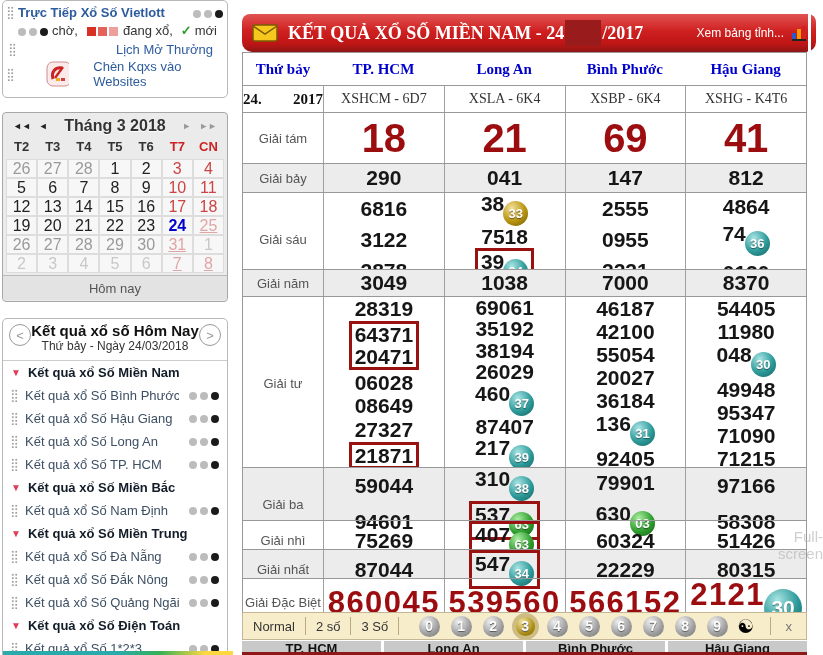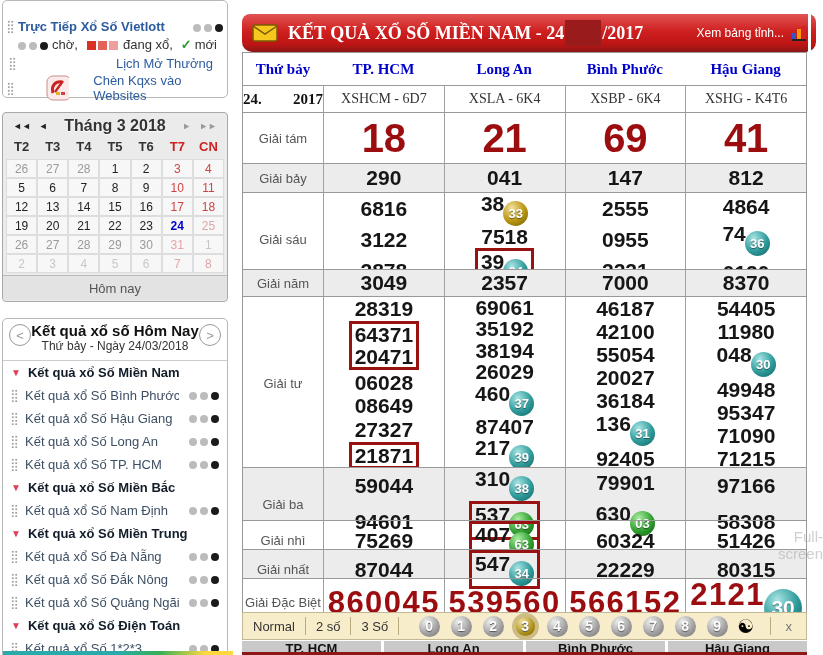--- a/index.html
+++ b/index.html
@@ -10,45 +10,45 @@
   
   .dot{width:8px;height:8px;border-radius:50%;background:#bcbcbc;display:inline-block;margin-left:3px;vertical-align:middle;}
   .dot.k{background:#1b1b1b;}
   .sq{width:9px;height:9px;display:inline-block;margin:0 1px;vertical-align:middle;}
   .grip{width:7px;height:13px;display:inline-block;
     background-image:radial-gradient(#9d9d9d 1px,transparent 1.3px);
     background-size:3.5px 3.5px;flex:0 0 auto;}
   
   #live-box{position:absolute;left:2px;top:0px;width:226px;height:98px;
     border:1px solid #b8b8b8;border-radius:5px;background:#fff;box-sizing:border-box;
-    padding:18px 4px;font-size:13px;color:#333;}
+    padding:4px 4px;font-size:13px;color:#333;}
   #live-box .row{display:flex;align-items:center;}
   #live-box a{color:#2d5c9e;text-decoration:none;}
   .live-title{font-weight:bold;color:#2d5c9e;margin-left:4px;}
   .legend-row{justify-content:flex-end;padding:3px 6px 2px 0;}
   .lich-row{justify-content:space-between;padding:2px 10px 0 2px;}
   .chen-row{justify-content:flex-end;gap:24px;padding-top:2px;}
   .chk{color:#2f9e2f;font-weight:bold;margin:0 3px 0 8px;}
   
   #calendar{position:absolute;left:2px;top:112px;width:226px;height:190px;box-sizing:border-box;
     background:#ebebeb;border:1px solid #a8a8a8;border-radius:4px;overflow:hidden;}
   #cal-head{height:26px;display:flex;align-items:center;padding:0 6px;}
   #cal-title{flex:1;text-align:center;font-weight:bold;font-size:16px;color:#333;text-shadow:0 1px 0 #fff;}
   .cal-arrow{font-size:9px;color:#222;padding:0 4px;cursor:default;}
   .cal-arrow.lt{color:#9a9a9a;}
   #cal-dayhead{display:grid;grid-template-columns:repeat(7,1fr);height:20px;padding:0 3px;}
   #cal-dayhead div{text-align:center;font-weight:bold;font-size:13px;color:#333;}
   #cal-dayhead div.we{color:#cc2222;}
   #cal-weeks{display:grid;grid-template-columns:repeat(7,1fr);grid-auto-rows:19px;padding:0 3px;}
   .cal-cell{background:#f7f7f7;border:1px solid #ddd;margin:0;display:flex;align-items:center;
-    justify-content:center;font-size:12px;color:#222;}
+    justify-content:center;font-size:16px;color:#222;}
   .cal-cell.out{color:#9a9a9a;}
   .cal-cell.f{color:#c8c8c8;}
   .cal-cell.we{color:#c44;}
-  .cal-cell.we-f{color:#e2a5a5;}
+  .cal-cell.we-f{color:#e2a5a5;text-decoration:underline;}
   .cal-cell.today{color:#0000cc;font-weight:bold;}
   #cal-footer{height:24px;margin-top:2px;border-top:1px solid #bbb;background:#e3e3e3;
     display:flex;align-items:center;justify-content:center;font-size:13px;color:#555;}
   
   #today-box{position:absolute;left:2px;top:318px;width:226px;height:340px;box-sizing:border-box;
     border:1px solid #b8b8b8;border-radius:5px 5px 0 0;background:#fff;overflow:hidden;}
   #today-head{position:relative;height:38px;text-align:center;padding-top:3px;}
   #today-title{font-weight:bold;font-size:15px;color:#111;}
   #today-sub{font-size:12px;color:#333;}
   .navcirc{position:absolute;top:5px;width:20px;height:20px;border:1px solid #9a9a9a;border-radius:50%;
@@ -393,21 +393,21 @@
         <div class="nline"><span><span>74</span><span class="ball teal">36</span></span></div>
         <div class="nline"><span><span>0120</span></span></div>
       </div>
     </div>
     <div class="trow r-nam alt">
       <div class="tlabel">Giải năm</div>
       <div class="tcell">
         <div class="nline"><span><span>3049</span></span></div>
       </div>
       <div class="tcell">
-        <div class="nline"><span><span>2357</span></span></div>
+        <div class="nline"><span><span>1038</span></span></div>
       </div>
       <div class="tcell">
         <div class="nline"><span><span>7000</span></span></div>
       </div>
       <div class="tcell">
         <div class="nline"><span><span>8370</span></span></div>
       </div>
     </div>
     <div class="trow r-tu">
       <div class="tlabel">Giải tư</div>

